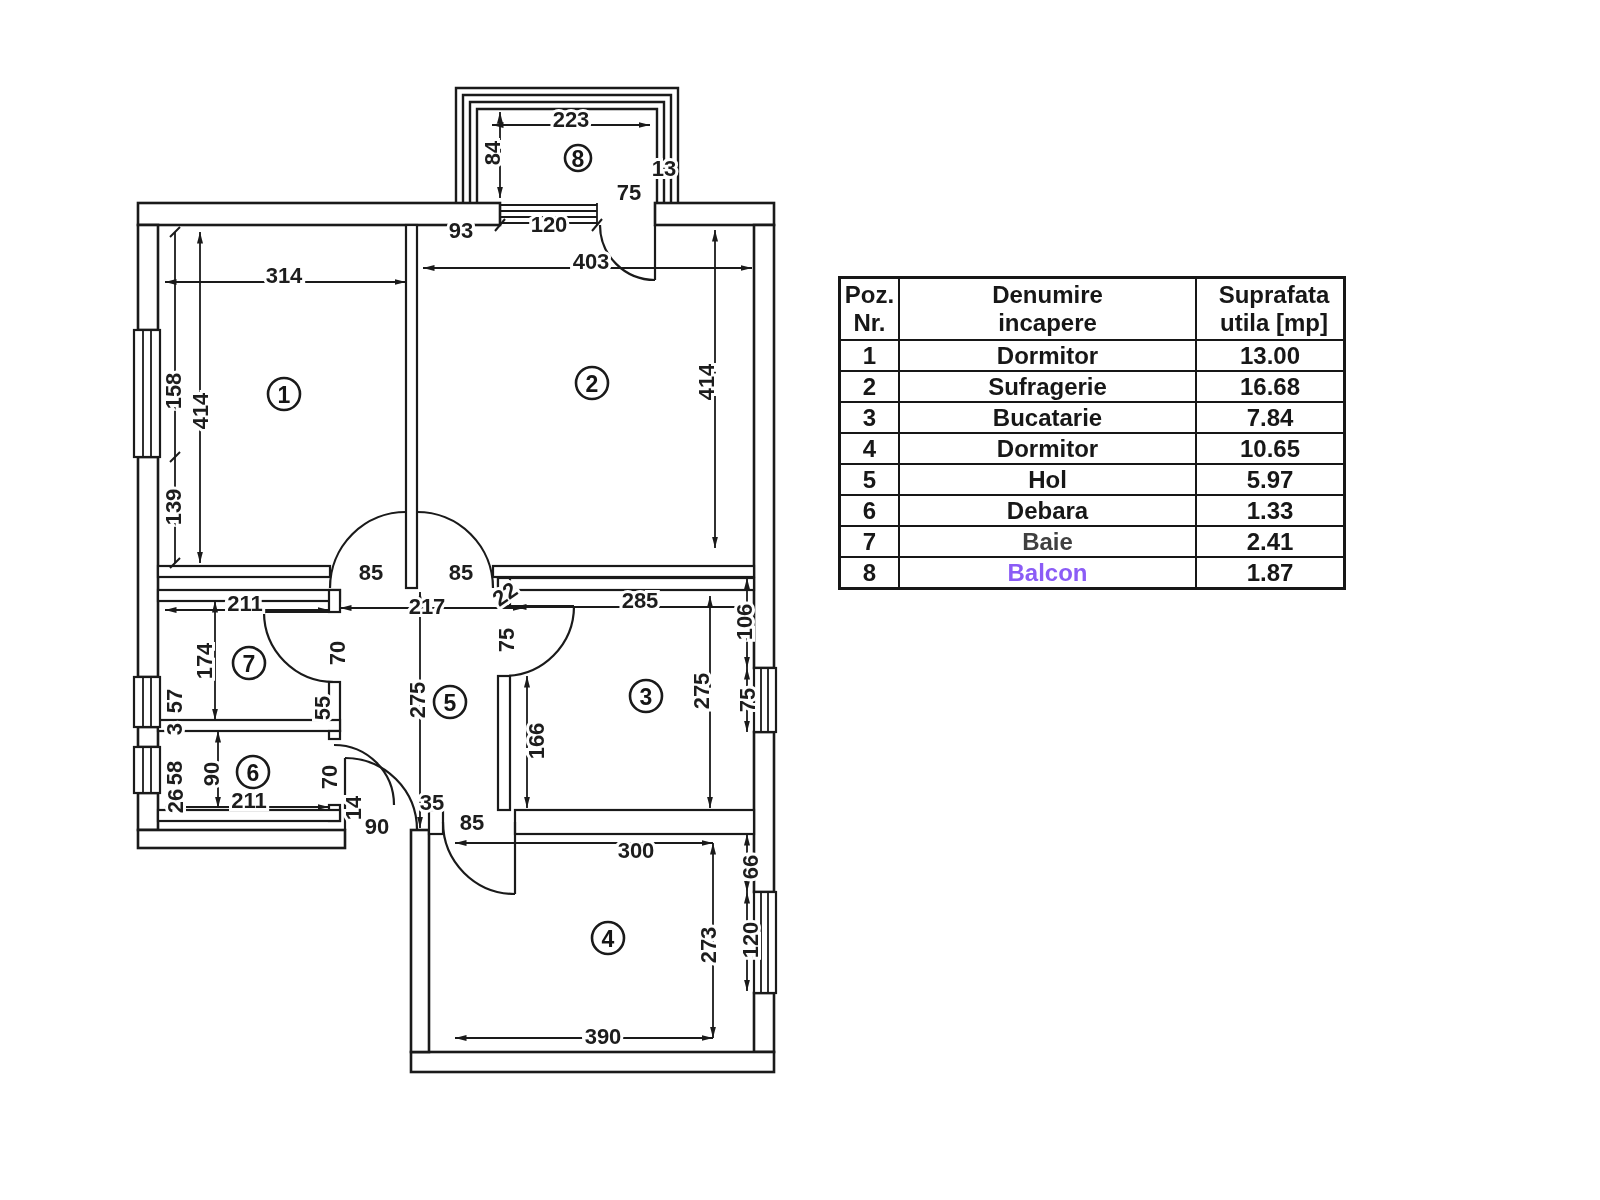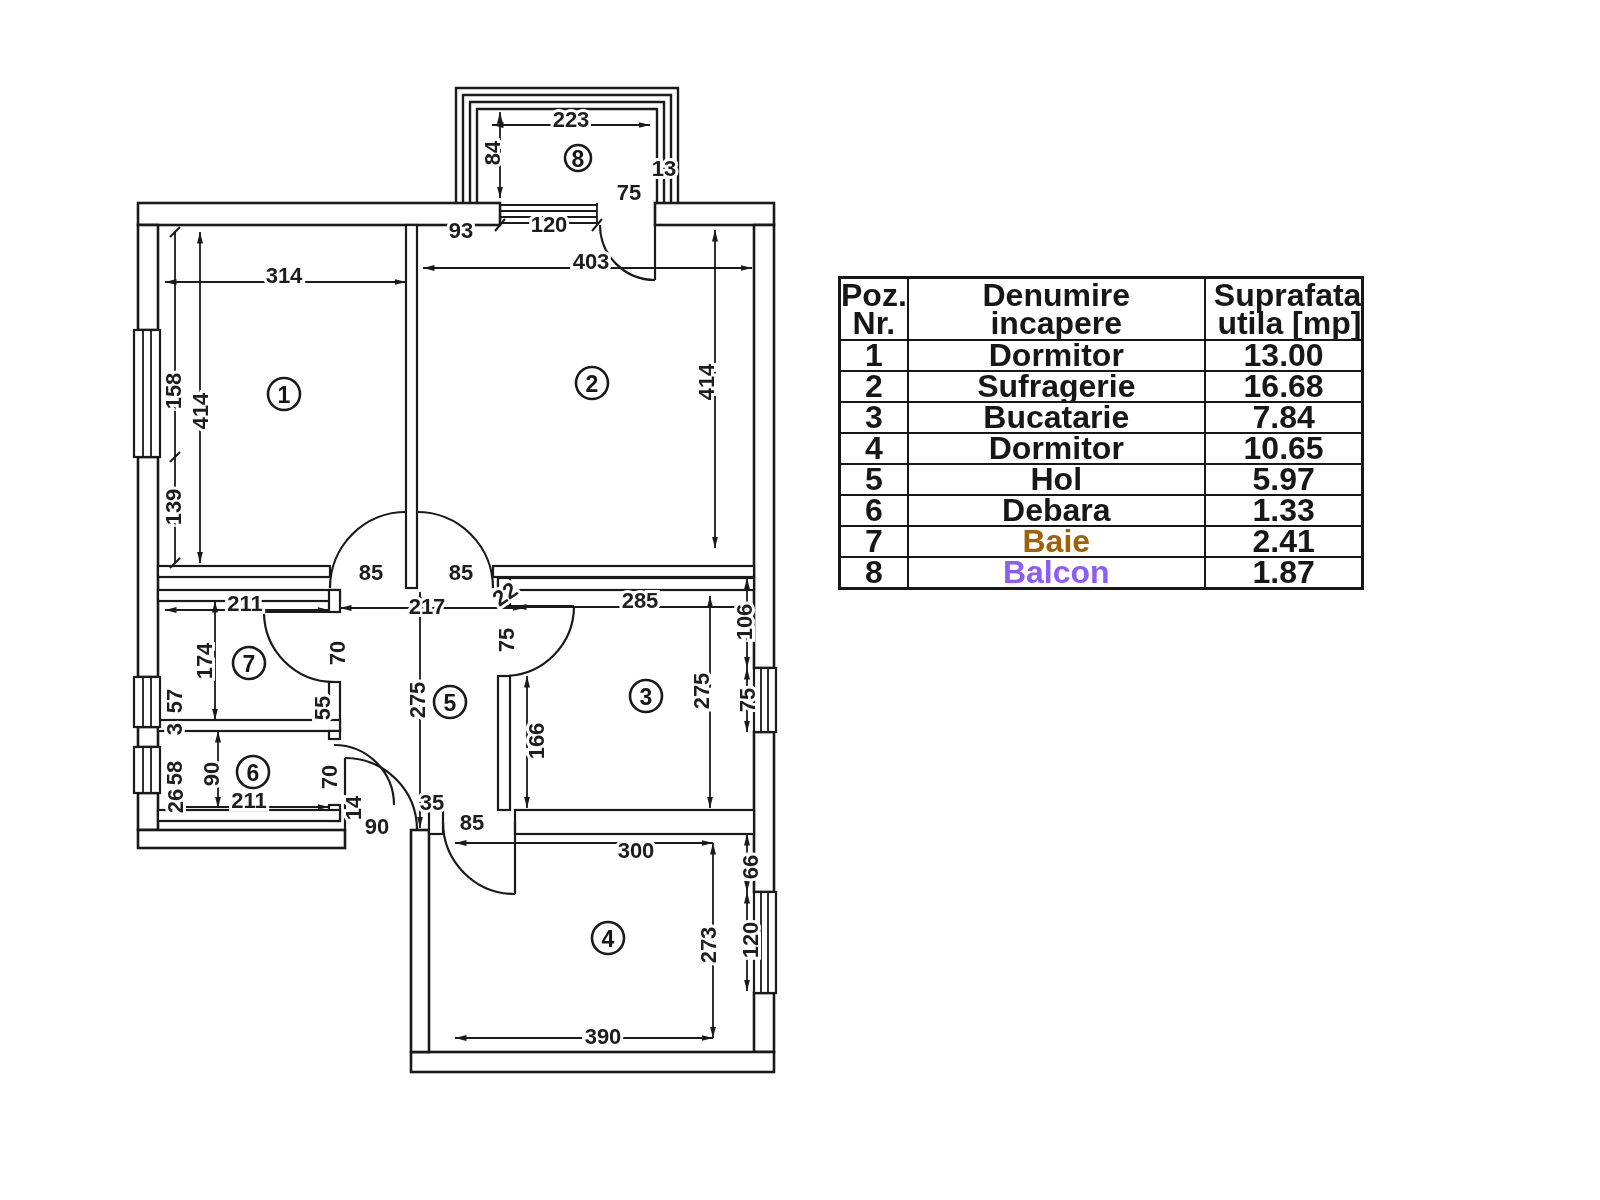--- a/index.html
+++ b/index.html
@@ -24,34 +24,34 @@
   }
   .rn{
     font:700 23px "Liberation Sans",sans-serif;
     fill:#151515;text-anchor:middle;dominant-baseline:central;
   }
   .rc{fill:#fff;stroke:#1a1a1a;stroke-width:2.6}
   
   .tblwrap{position:absolute;left:838px;top:276px}
   table.areas{
     border-collapse:collapse;table-layout:fixed;
-    font-weight:700;font-size:32px;color:#171717;
+    font-weight:700;font-size:24px;color:#171717;
     border:3px solid #171717;background:#fff;
   }
   table.areas td{
     border:2.5px solid #171717;padding:0;overflow:hidden;
     height:29px;line-height:29px;white-space:nowrap;
   }
   table.areas td.hdr{height:60px;line-height:28px;vertical-align:middle}
   .cpoz{width:57px;text-align:center}
   .cname{width:295px;text-align:center;padding-left:8px}
   .cval{width:138px;text-align:center}
   .roomname{padding-left:30px}
   .totlabel{padding-left:6px}
-  .muted{color:#a16207}
+  .muted{color:#404040}
   .halfmuted{color:#8b5cf6}
 </style>
 </head>
 <body>
 
 <svg id="stage" viewBox="0 0 1600 1200">
   <defs>
     <marker id="ar" viewBox="0 0 12 8" markerWidth="12" markerHeight="8" refX="11.5" refY="4" orient="auto-start-reverse" markerUnits="userSpaceOnUse">
       <path d="M11.5,4 L0,1 L0,7 Z" fill="#1a1a1a"></path>
     </marker>
@@ -277,21 +277,21 @@
     <tbody>
       <tr>
         <td class="cpoz hdr">
           <div>Poz.</div>
           <div>Nr.</div>
         </td>
         <td class="cname hdr">
           <div>Denumire</div>
           <div>incapere</div>
         </td>
-        <td class="cval hdr" style="text-align:right;padding-left:8px">
+        <td class="cval hdr" style="text-align:center;padding-left:8px">
           <div>Suprafata</div>
           <div>utila [mp]</div>
         </td>
       </tr>
       <tr>
         <td class="cpoz">1</td>
         <td class="cname roomname">Dormitor</td>
         <td class="cval">13.00</td>
       </tr>
       <tr>

